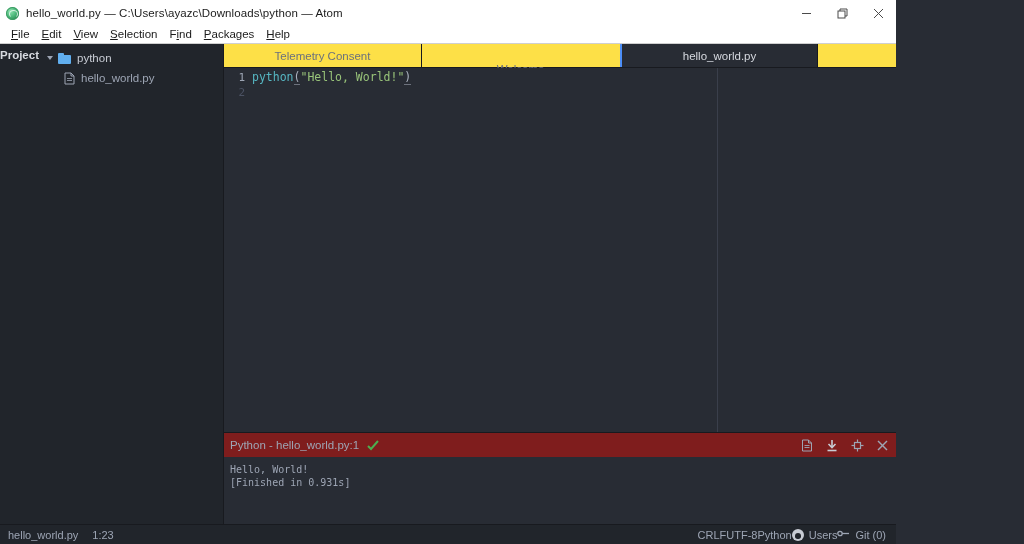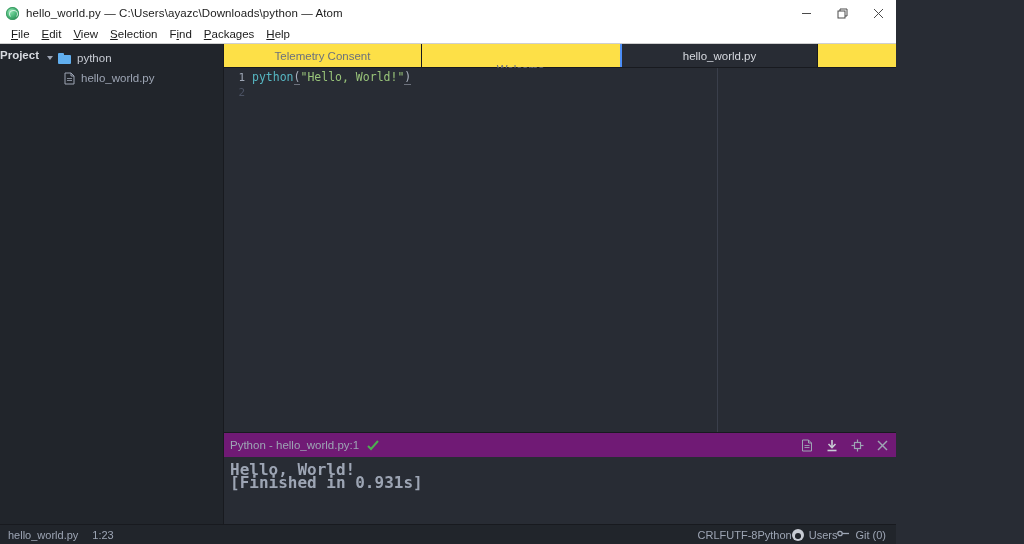--- a/index.html
+++ b/index.html
@@ -144,32 +144,31 @@
   .panel {
     height: 92px; min-height: 92px;
     background: #282c34;
     border-top: 1px solid #181a1f;
     display: flex; flex-direction: column;
   }
   .panel-head {
     height: 24px; min-height: 24px;
     display: flex; align-items: center;
     padding: 0 8px 0 6px;
-    background: #701a75;
+    background: #7f1d1d;
   }
   .panel-title { font-size: 11.5px; color: #9da5b4; white-space: nowrap; }
   .check { margin-left: 8px; display: inline-flex; }
   .panel-actions { margin-left: auto; display: flex; align-items: center; gap: 13px; }
   .panel-actions svg { display: block; }
   .panel-body {
     flex: 1; padding: 6px 0 0 6px;
     font-family: "DejaVu Sans Mono", monospace;
-    font-size: 16px; line-height: 13px; color: #9da5b4;
+    font-size: 10px; line-height: 13px; color: #9da5b4;
     white-space: pre;
-    font-weight: bold;
   }
 
   
   .statusbar {
     height: 20px; min-height: 20px;
     background: #21252b;
     display: flex; align-items: center;
     font-size: 11px; color: #9da5b4;
     padding: 0 10px 0 8px;
     border-top: 1px solid #181a1f;

